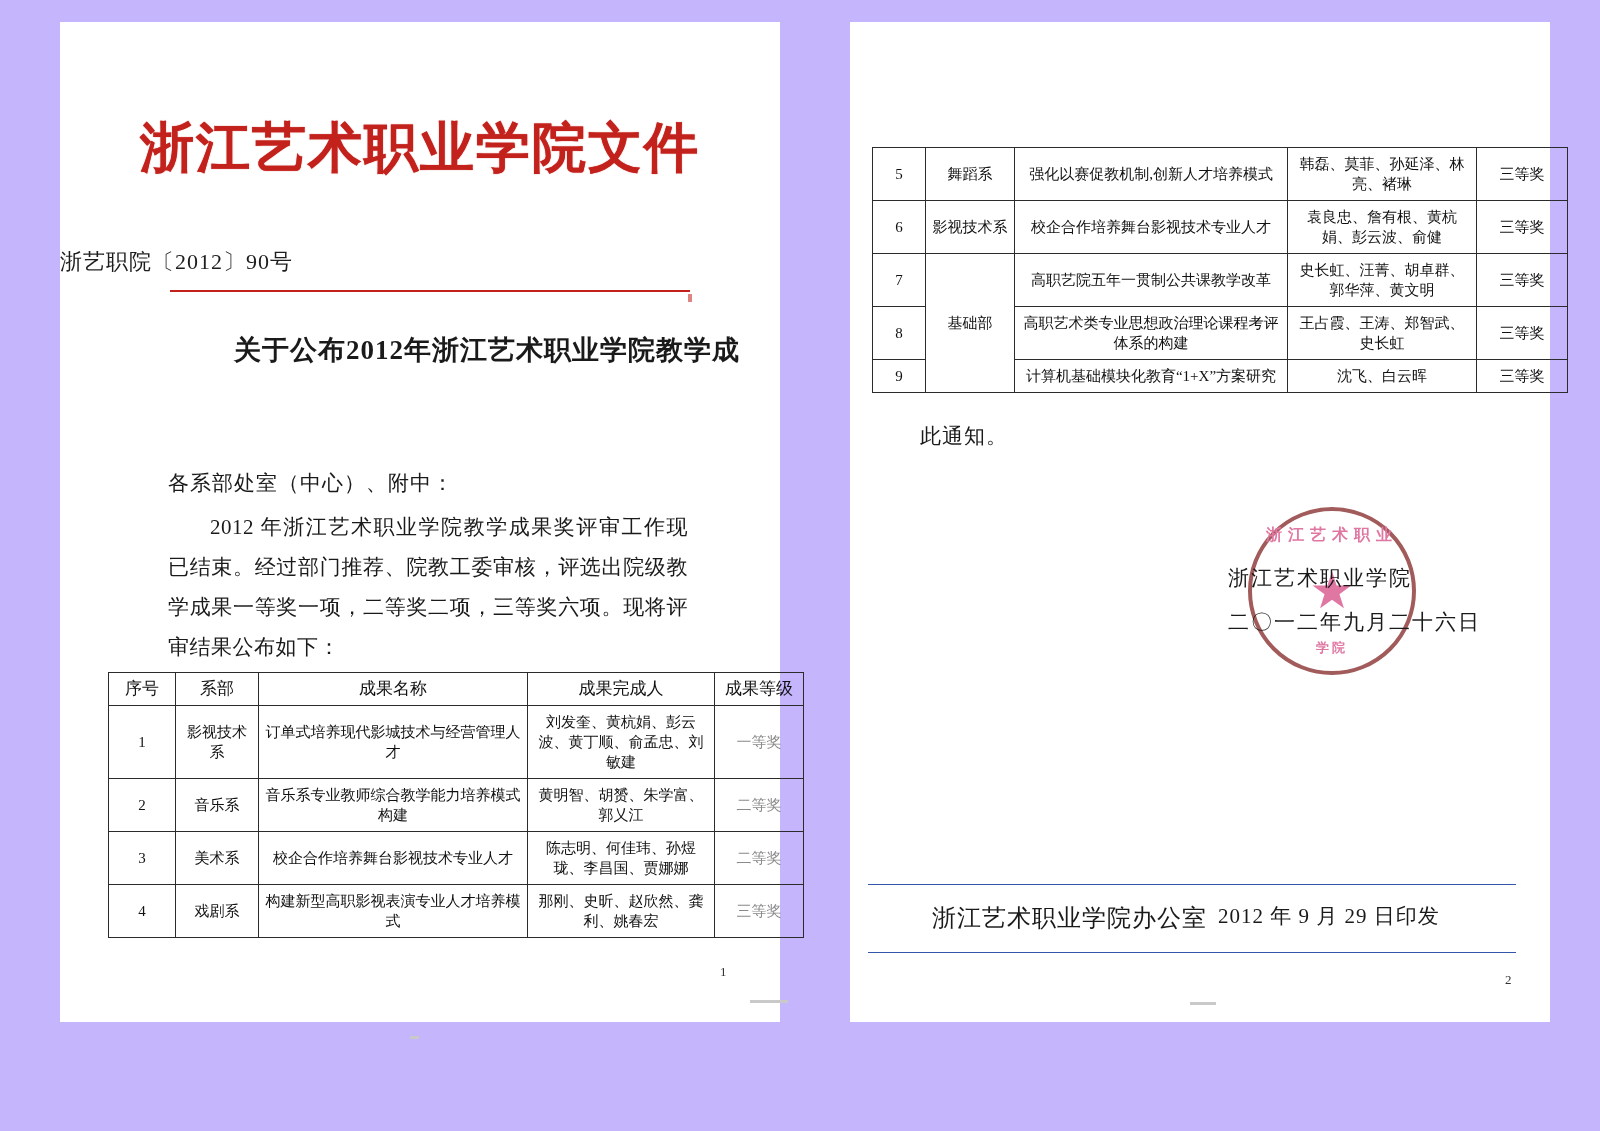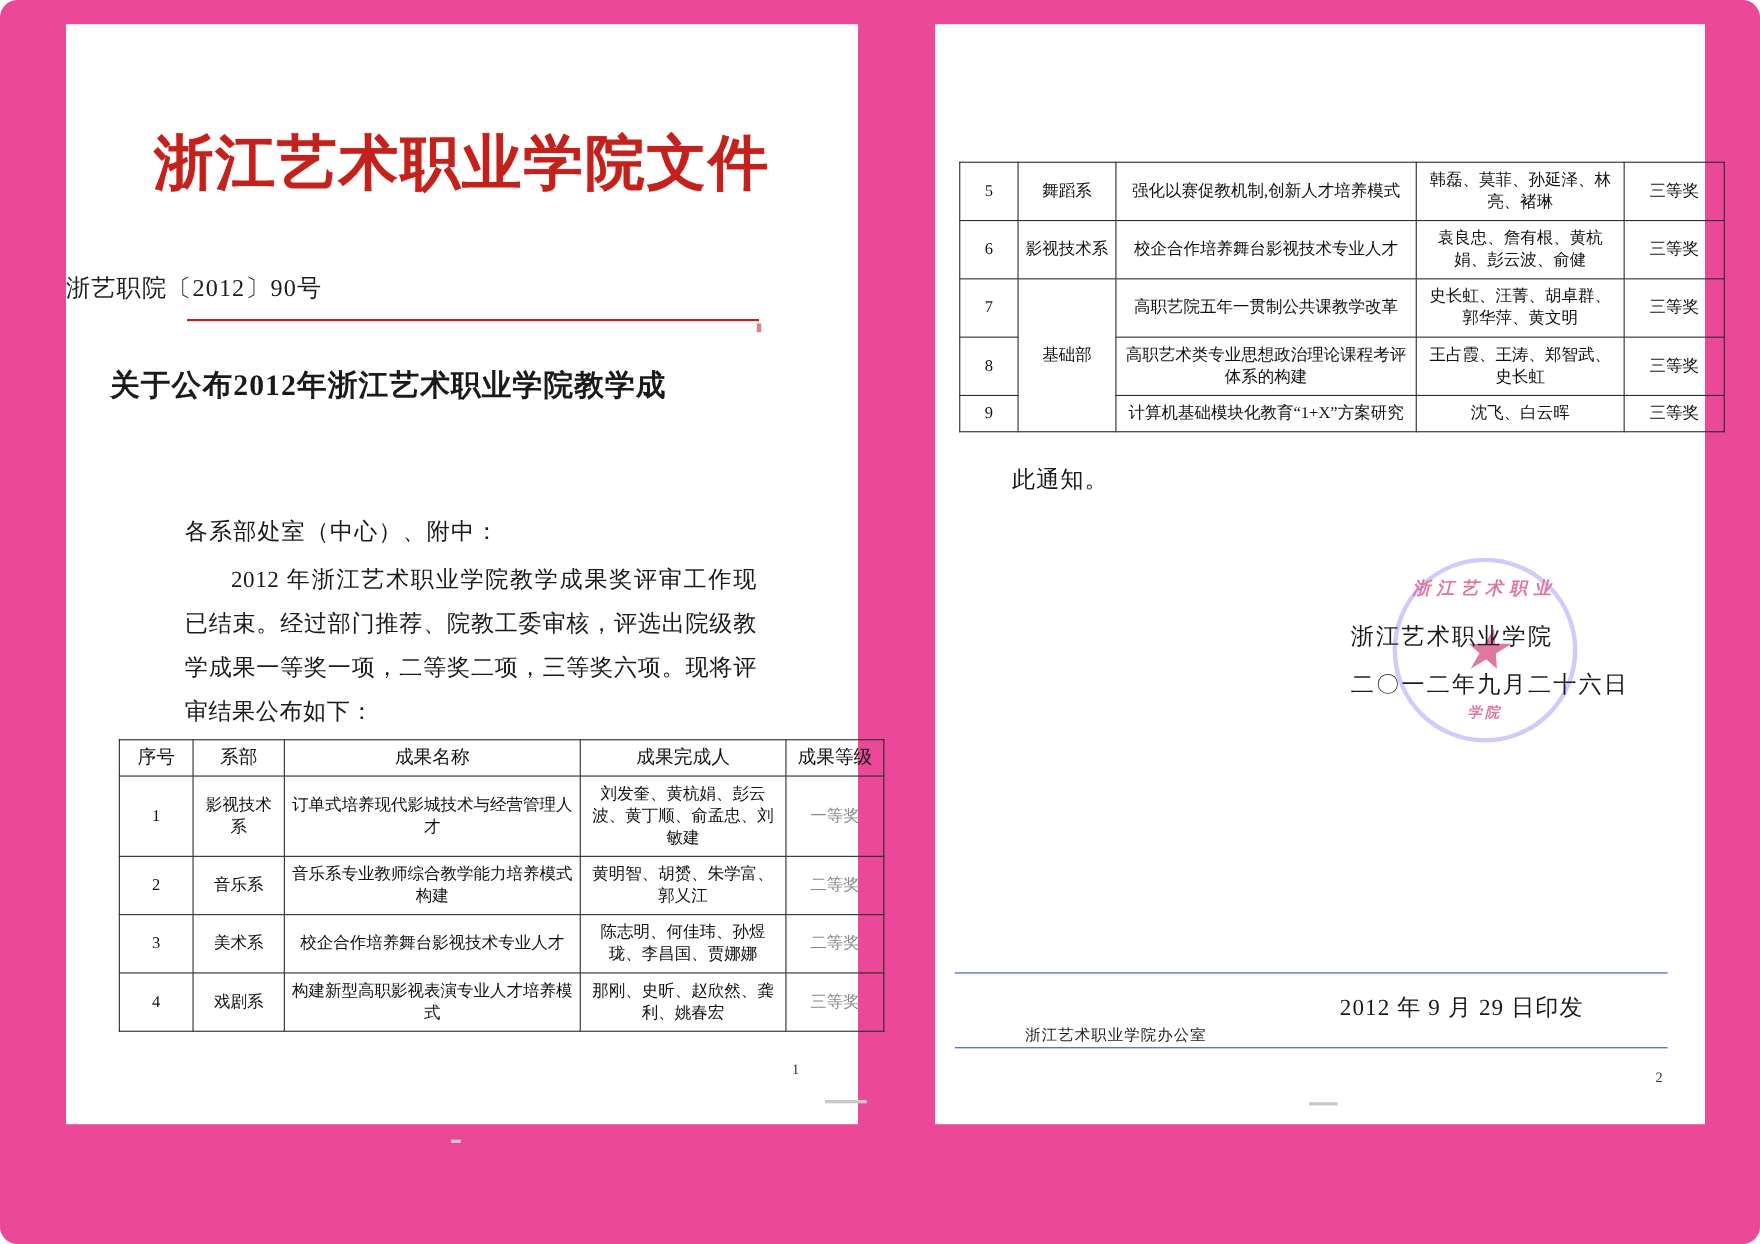--- a/index.html
+++ b/index.html
@@ -13,22 +13,21 @@
     position: relative;
     font-family: "Liberation Serif", "DejaVu Serif", serif;
     color: #1a1a1a;
     overflow: hidden;
   }
   .page {
     position: absolute;
     top: 0; left: 0;
     width: 1600px;
     height: 1131px;
-    background: #ec4899;
-    border-radius: 16px;
+    background: #c4b5fd;
   }
 
   
   .sheet-left {
     position: absolute;
     left: 60px;
     top: 22px;
     width: 720px;
     height: 1000px;
     background: #ffffff;
@@ -82,21 +81,21 @@
     height: 8px;
     background: #c3211c;
     opacity: .55;
   }
 
   .subject {
     position: absolute;
     left: 40px;
     top: 300px;
     width: 640px;
-    text-align: left;
+    text-align: right;
     font-size: 27px;
     font-weight: bold;
     line-height: 56px;
     letter-spacing: 1px;
   }
 
   .salutation {
     position: absolute;
     left: 108px;
     top: 447px;
@@ -191,29 +190,28 @@
   .signature-date {
     position: absolute;
     left: 378px;
     top: 586px;
     font-size: 21px;
     letter-spacing: 2px;
   }
 
   .seal {
     position: absolute;
-    left: 416px;
+    left: 398px;
     top: 485px;
     width: 168px;
     height: 168px;
-    border: 4px solid #c4b5fd;
+    border: 4px solid #7f1d1d;
     border-radius: 50%;
     opacity: 0.72;
     box-sizing: border-box;
-    font-style: italic;
   }
   .seal-text {
     position: absolute;
     left: 0; top: 0;
     width: 160px;
     height: 160px;
     color: #d4437f;
     font-size: 17px;
     font-weight: bold;
   }
@@ -260,23 +258,22 @@
     left: 18px;
     top: 930px;
     width: 648px;
     height: 1px;
     background: #3355aa;
   }
   .footer-org {
     position: absolute;
     left: 82px;
     top: 880px;
-    font-size: 14px;
-    letter-spacing: 1px;
-    margin-top: 30px;
+    font-size: 24px;
+    letter-spacing: 1px;
   }
   .footer-date {
     position: absolute;
     left: 368px;
     top: 880px;
     font-size: 21px;
     letter-spacing: 1px;
   }
 
   .scan-mark {

